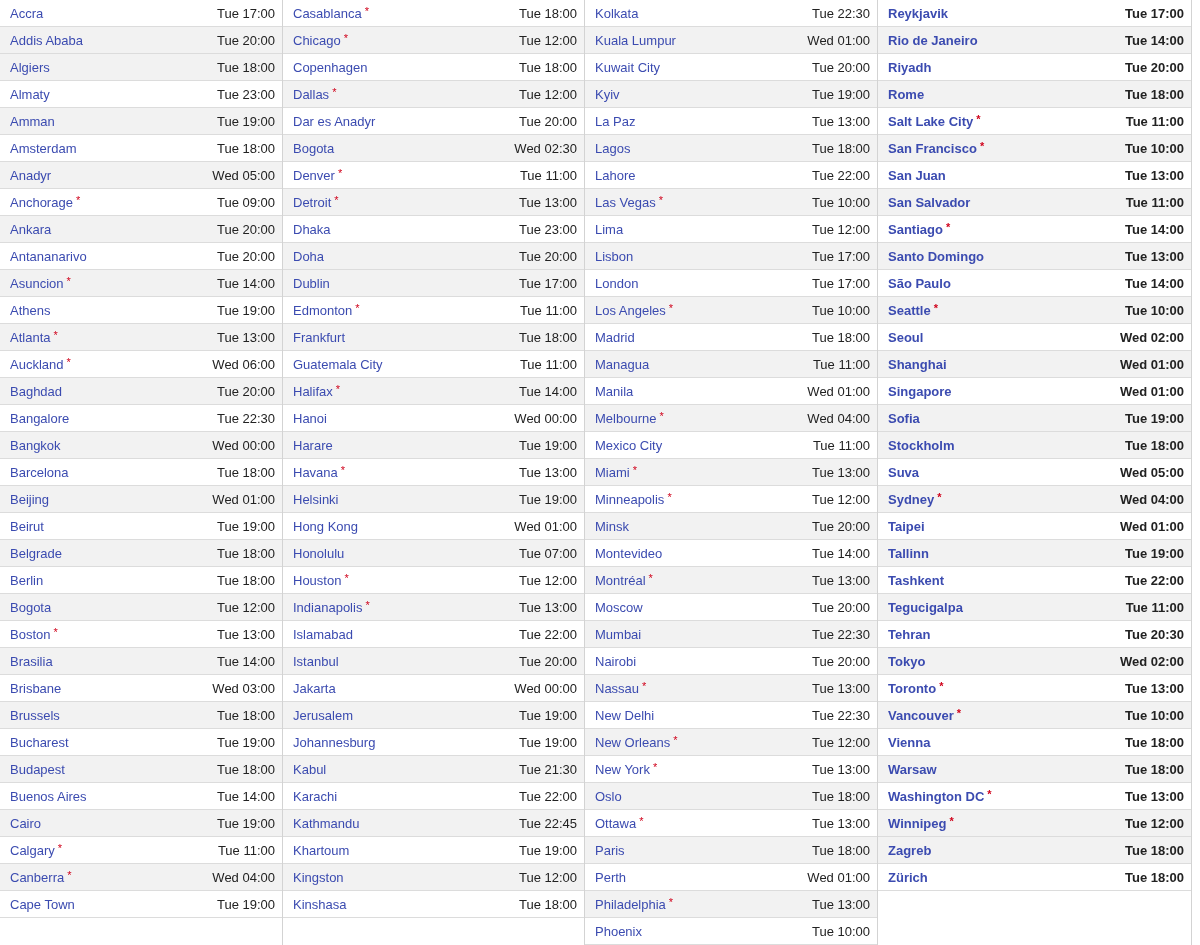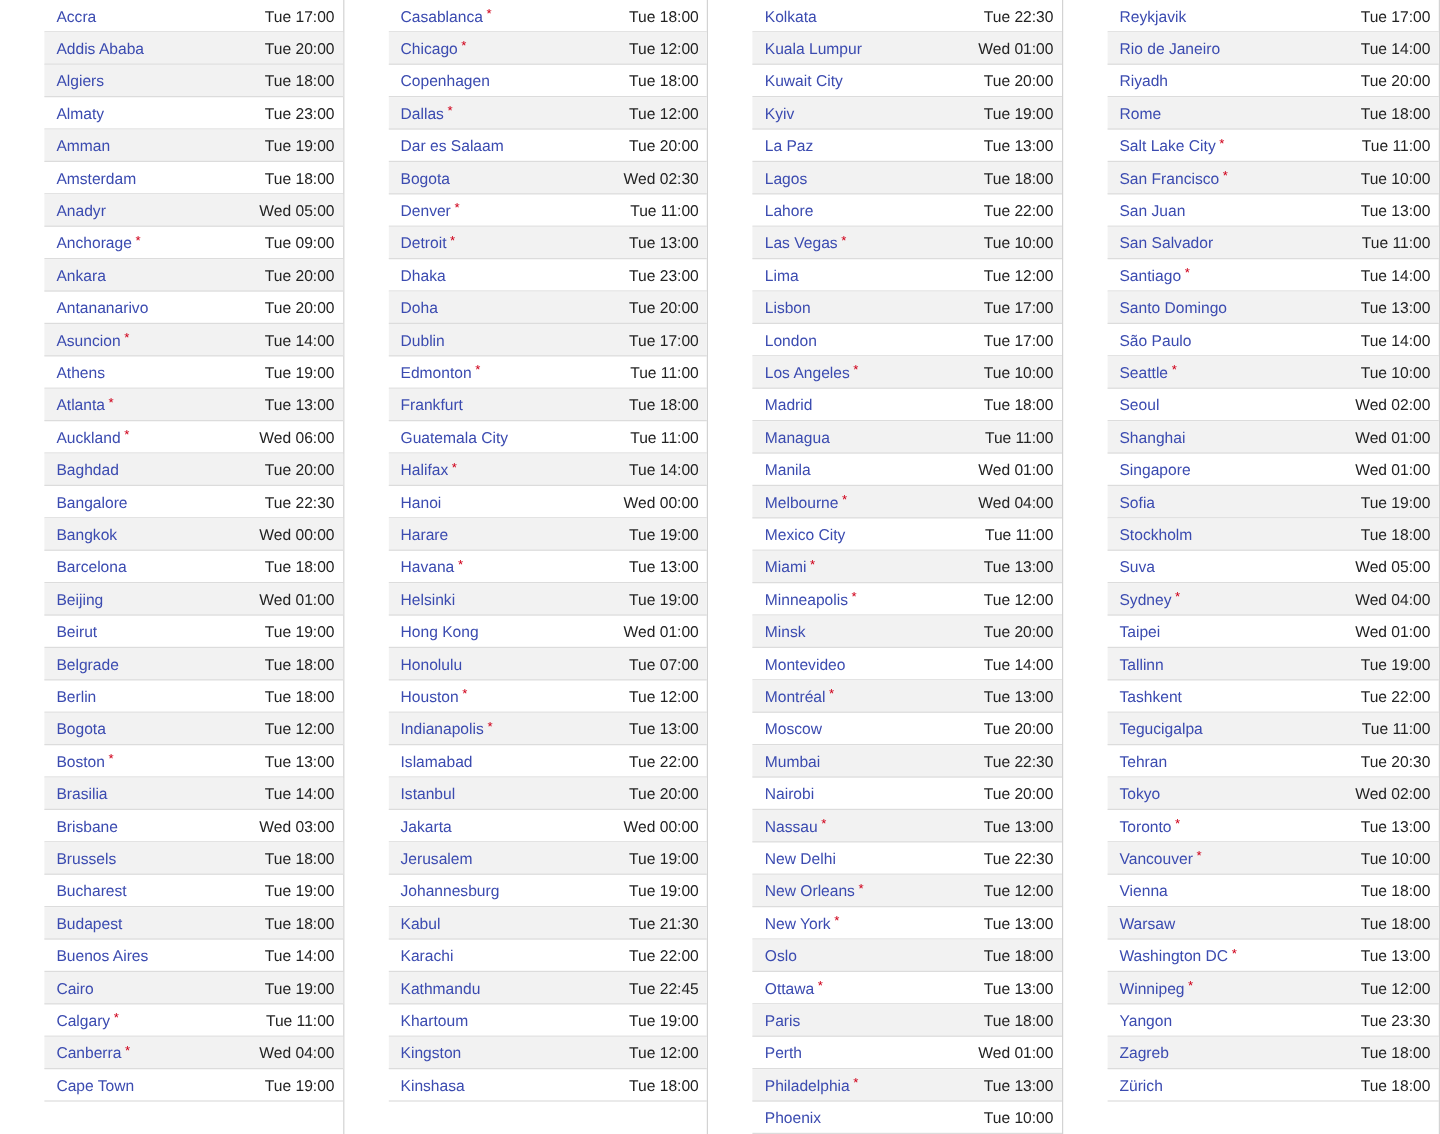--- a/index.html
+++ b/index.html
@@ -1,22 +1,22 @@
 <!DOCTYPE html>
 <html><head>
   <meta charset="utf-8">
   <style>
     html, body { margin: 0; padding: 0; background: #ffffff; }
     body { width: 1200px; height: 945px; overflow: hidden; font-family: "Liberation Sans", sans-serif; font-size: 13px; }
     .grid { display: flex; width: 1200px; }
-    .col { width: 293px; border-right: 1px solid #d3d3d3; padding-left: 37px; }
+    .col { width: 293px; border-right: 1px solid #d3d3d3; }
     .col:first-child { width: 282px; }
     .col:nth-child(2) { width: 301px; }
     .col:nth-child(3) { width: 292px; }
-    .col:last-child { width: 313px; border-right: 1px solid #d3d3d3; }
+    .col:last-child { width: 313px; border-right: 1px solid #d3d3d3; font-weight: bold; }
     .row { display: flex; justify-content: space-between; align-items: center; height: 26px; border-bottom: 1px solid #dcdcdc; padding: 0 7px 0 10px; box-sizing: content-box; white-space: nowrap; }
     .row.alt { background: #f2f2f2; }
     .city { color: #3b4bb0; text-decoration: none; cursor: pointer; }
     .dst { color: #d0021b; font-size: 11px; margin-left: 3px; position: relative; top: -3px; }
     .time { color: #222222; }
   </style>
 </head>
 <body>
 
 <div class="grid" id="grid">
@@ -169,21 +169,21 @@
       </div>
       <div class="row">
         <span><a class="city">Copenhagen</a></span>
         <span class="time">Tue 18:00</span>
       </div>
       <div class="row alt">
         <span><a class="city">Dallas</a><span class="dst">*</span></span>
         <span class="time">Tue 12:00</span>
       </div>
       <div class="row">
-        <span><a class="city">Dar es Salaam</a></span>
+        <span><a class="city">Dar es Anadyr</a></span>
         <span class="time">Tue 20:00</span>
       </div>
       <div class="row alt">
         <span><a class="city">Bogota</a></span>
         <span class="time">Wed 02:30</span>
       </div>
       <div class="row">
         <span><a class="city">Denver</a><span class="dst">*</span></span>
         <span class="time">Tue 11:00</span>
       </div>
@@ -555,24 +555,20 @@
         <span><a class="city">Warsaw</a></span>
         <span class="time">Tue 18:00</span>
       </div>
       <div class="row">
         <span><a class="city">Washington DC</a><span class="dst">*</span></span>
         <span class="time">Tue 13:00</span>
       </div>
       <div class="row alt">
         <span><a class="city">Winnipeg</a><span class="dst">*</span></span>
         <span class="time">Tue 12:00</span>
-      </div>
-      <div class="row">
-        <span><a class="city">Yangon</a></span>
-        <span class="time">Tue 23:30</span>
       </div>
       <div class="row alt">
         <span><a class="city">Zagreb</a></span>
         <span class="time">Tue 18:00</span>
       </div>
       <div class="row">
         <span><a class="city">Zürich</a></span>
         <span class="time">Tue 18:00</span>
       </div>
     </div>

